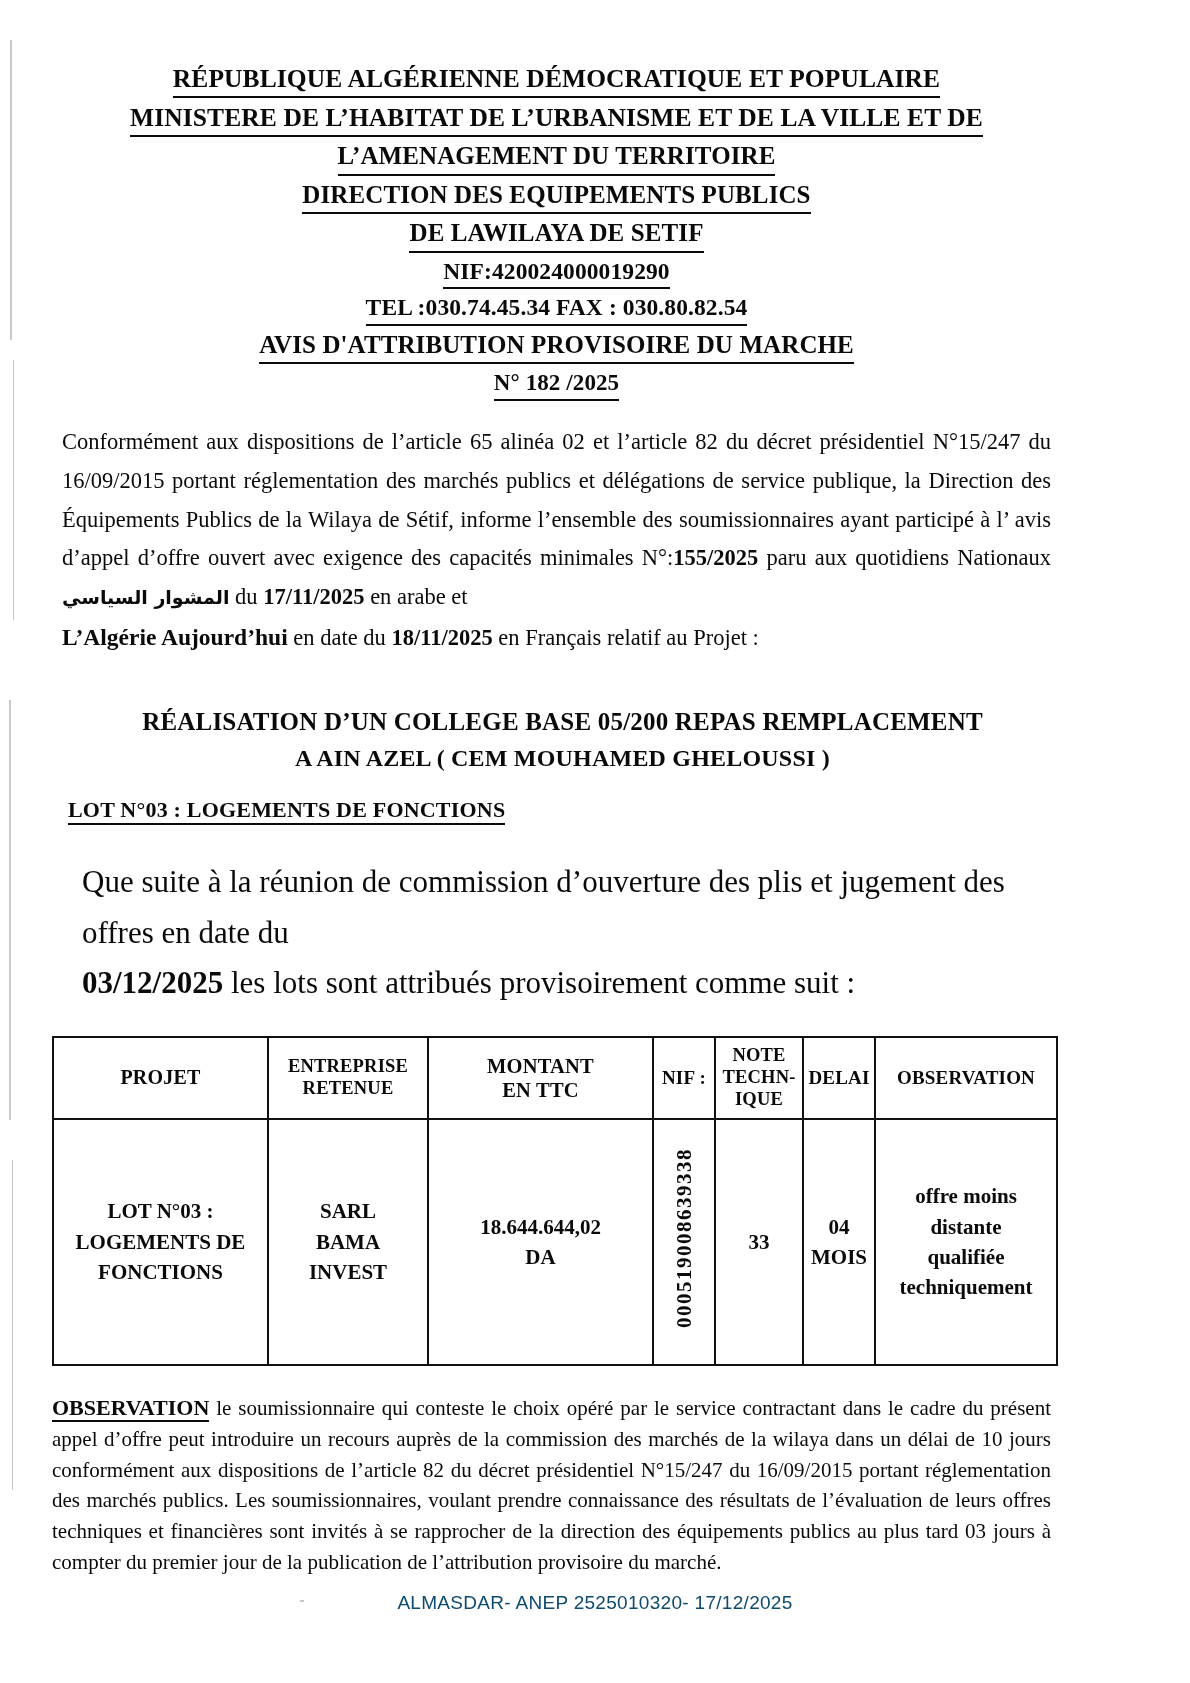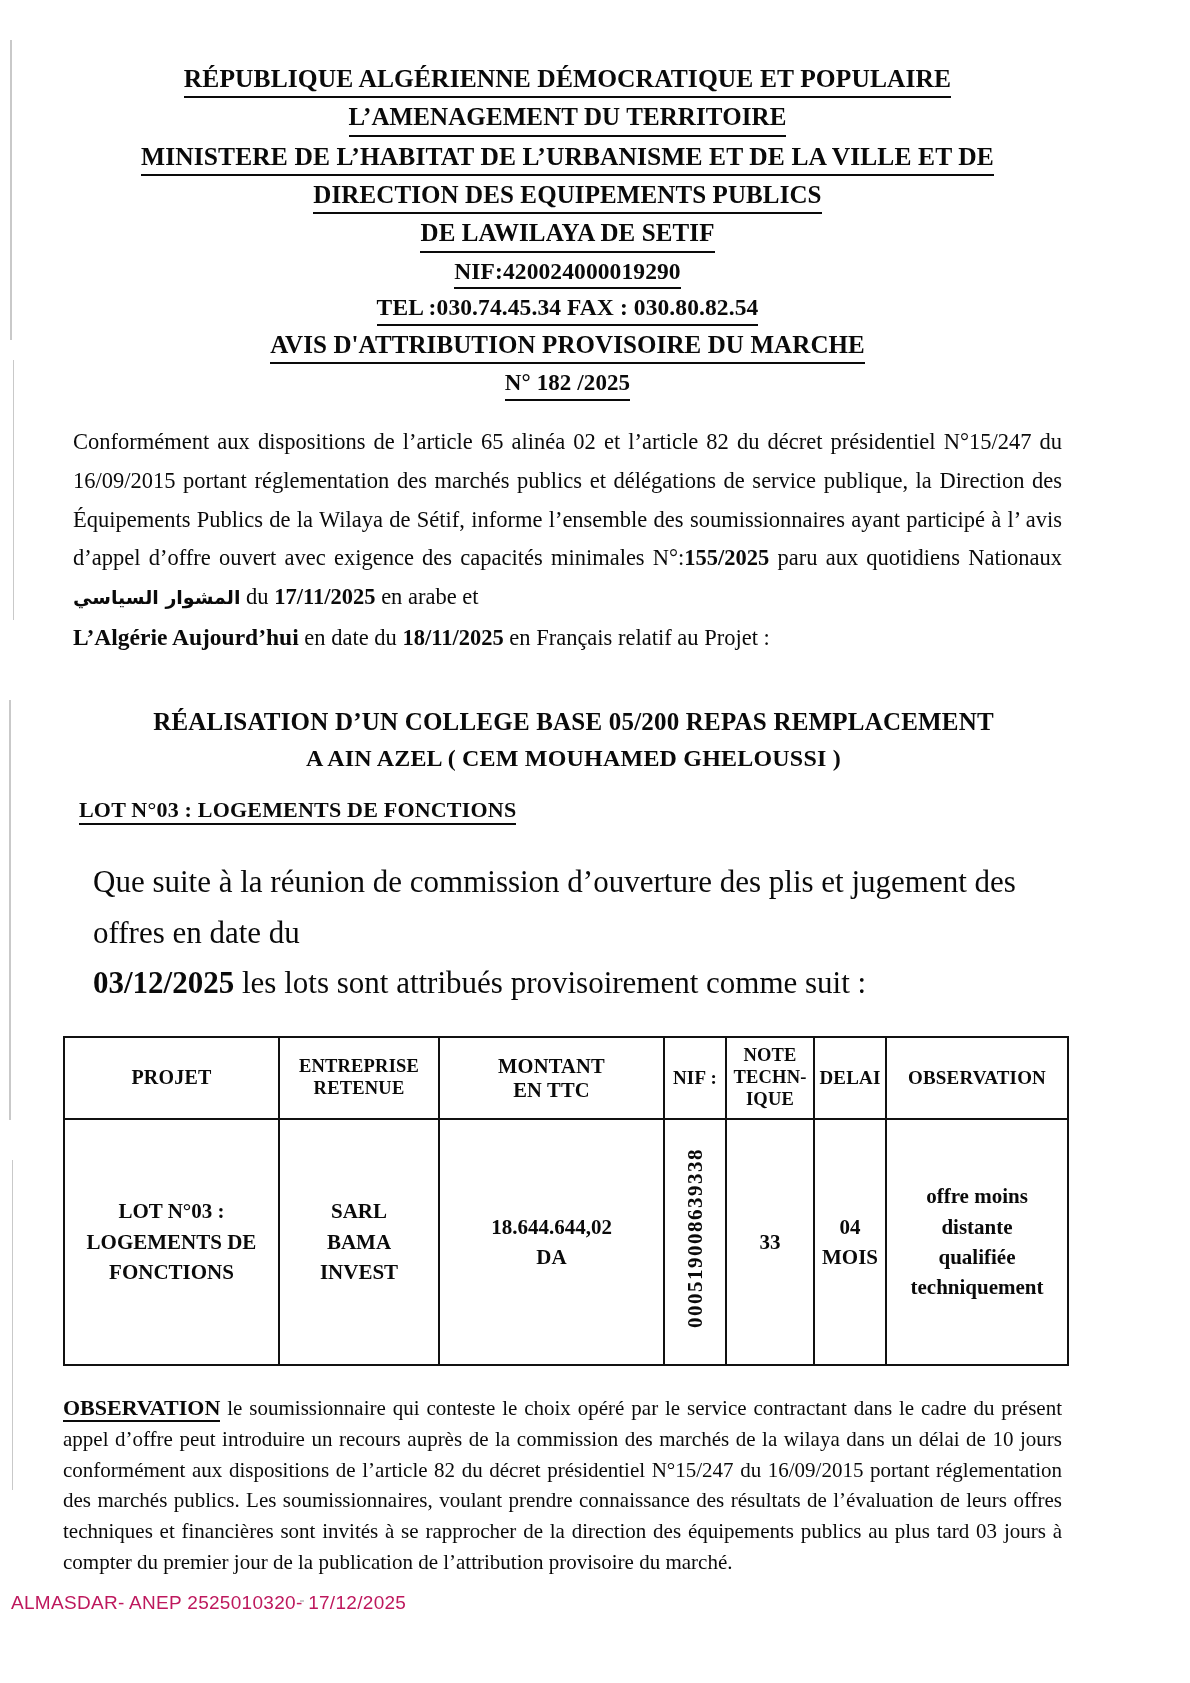--- a/index.html
+++ b/index.html
@@ -22,21 +22,21 @@
     background: #c9c9c9;
   }
   .scan-edge.e1 { left: 10px;  top: 40px;   width: 2px; height: 300px; }
   .scan-edge.e2 { left: 13px;  top: 360px;  width: 1px; height: 260px; }
   .scan-edge.e3 { left: 9px;   top: 700px;  width: 2px; height: 420px; }
   .scan-edge.e4 { left: 12px;  top: 1160px; width: 1px; height: 330px; }
   .scan-edge.e5 { left: 300px; top: 1600px; width: 4px; height: 2px; }
 
   .page {
     position: absolute;
-    left: 11px; top: 0;
+    left: 0; top: 0;
     width: 1113px;
     height: 1683px;
   }
 
   
   .header {
     padding-top: 62px;
     text-align: center;
   }
   .header .hline {
@@ -192,42 +192,42 @@
     border-bottom: 2px solid #0a0a0a;
     padding-bottom: 0px;
   }
 
   
   .footer {
     position: absolute;
     left: 0;
     top: 1592px;
     width: 1190px;
-    text-align: left;
+    text-align: center;
     font-family: "Liberation Sans", sans-serif;
     font-size: 19px;
-    color: #be185d;
+    color: #0c4a6e;
     letter-spacing: 0.3px;
   }
 </style>
 </head>
 <body>
 
 <div class="scan-edge e1"></div>
 <div class="scan-edge e2"></div>
 <div class="scan-edge e3"></div>
 <div class="scan-edge e4"></div>
 <div class="scan-edge e5"></div>
 
 <div class="page">
 
   <div class="header">
     <div class="hline l1"><span>RÉPUBLIQUE ALGÉRIENNE DÉMOCRATIQUE ET POPULAIRE</span></div>
+    <div class="hline l2"><span>MINISTERE DE L’HABITAT DE L’URBANISME ET DE LA VILLE ET DE</span></div>
     <div class="hline l3"><span>L’AMENAGEMENT DU TERRITOIRE</span></div>
-    <div class="hline l2"><span>MINISTERE DE L’HABITAT DE L’URBANISME ET DE LA VILLE ET DE</span></div>
     <div class="hline l4"><span>DIRECTION DES EQUIPEMENTS PUBLICS</span></div>
     <div class="hline l5"><span>DE LAWILAYA DE SETIF</span></div>
     <div class="hline l6"><span>NIF:420024000019290</span></div>
     <div class="hline l7"><span>TEL :030.74.45.34   FAX : 030.80.82.54</span></div>
     <div class="hline l8"><span>AVIS D'ATTRIBUTION PROVISOIRE DU MARCHE</span></div>
     <div class="hline l9"><span>N° 182 /2025</span></div>
   </div>
 
   <div class="para-intro"><span>Conformément aux dispositions de l’article 65 alinéa 02   et l’article 82 du décret présidentiel N°15/247 du 16/09/2015 portant réglementation des marchés publics et délégations   de service publique, la Direction des Équipements Publics de la Wilaya de Sétif, informe l’ensemble des soumissionnaires ayant participé à l’ avis d’appel d’offre ouvert avec exigence des capacités minimales N°:</span><span class="b">155/2025</span><span> paru aux quotidiens Nationaux </span><span class="ar">المشوار السياسي</span><span> du </span><span class="b">17/11/2025</span><span> en arabe et</span></div>
 

